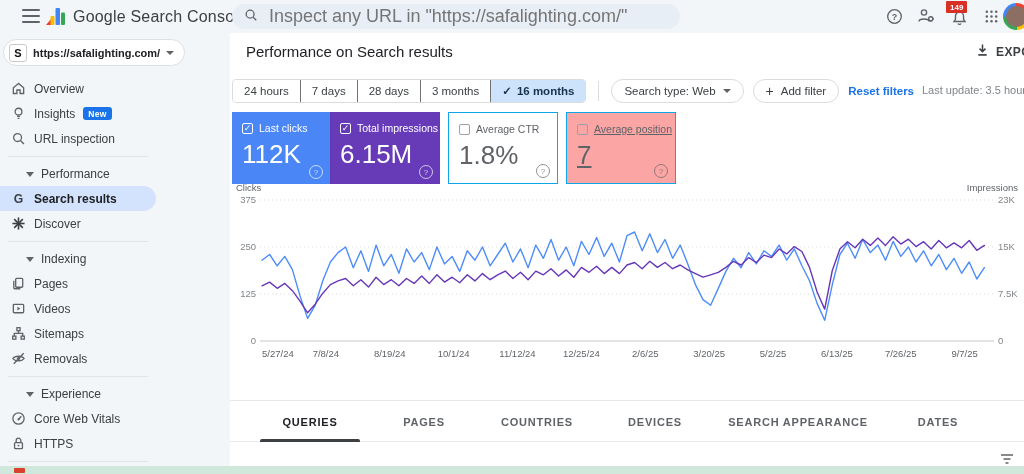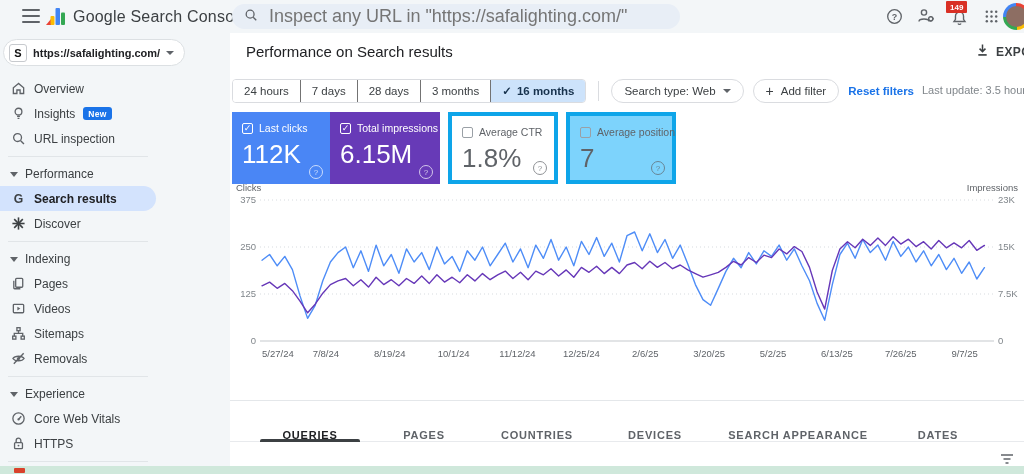--- a/index.html
+++ b/index.html
@@ -31,21 +31,21 @@
   .s-fav{width:16px;height:16px;background:#fff;border:1px solid #c7cace;border-radius:3px;font-weight:bold;
          font-size:11px;color:#111;display:flex;align-items:center;justify-content:center;}
   .property-label{font-size:11px;color:#202124;font-weight:bold;}
   .caret{width:0;height:0;border-left:4px solid transparent;border-right:4px solid transparent;border-top:4px solid #5f6368;}
   .menu{position:absolute;top:43px;left:0;width:230px;}
   .menu-item{height:25px;display:flex;align-items:center;padding-left:10px;gap:8px;font-size:12px;color:#3c4043;
              width:156px;box-sizing:border-box;cursor:pointer;}
   .menu-item .micon{width:16px;height:16px;flex:none;display:flex;align-items:center;justify-content:center;}
   .menu-item.active{background:#d3e3fd;border-radius:0 14px 14px 0;font-weight:bold;color:#202124;}
   .badge-new{background:#1a73e8;color:#fff;font-size:8.5px;font-weight:bold;padding:1.5px 5px;border-radius:3px;letter-spacing:.3px;}
-  .menu-header{height:24px;display:flex;align-items:center;gap:7px;padding-left:10px;font-size:12px;color:#3c4043;cursor:pointer;}
+  .menu-header{height:24px;display:flex;align-items:center;gap:7px;padding-left:26px;font-size:12px;color:#3c4043;cursor:pointer;}
   .tri{width:0;height:0;border-left:4px solid transparent;border-right:4px solid transparent;border-top:5px solid #5f6368;}
   .menu-divider{height:1px;background:#e1e5e8;margin:5px 12px 5px 8px;width:140px;}
 
   
   .main{position:absolute;left:230px;top:33px;width:794px;height:441px;background:#fff;}
   .page-title{position:absolute;left:16px;top:10px;font-size:15px;color:#202124;}
   .export{position:absolute;left:746px;top:10px;display:flex;gap:7px;align-items:center;font-size:12px;
           font-weight:bold;color:#3c4043;letter-spacing:.4px;white-space:nowrap;cursor:pointer;}
   .filters{position:absolute;left:2px;top:46px;height:24px;display:flex;align-items:center;gap:9px;}
   .range-group{display:flex;border:1px solid #dadce0;border-radius:4px;overflow:hidden;height:24px;box-sizing:border-box;background:#fff;}
@@ -54,33 +54,33 @@
   .range-btn:first-child{border-left:none;}
   .range-btn.selected{background:#cde3fb;color:#17324d;font-weight:bold;}
   .vdivider{width:1px;height:20px;background:#dadce0;margin:0 3px;}
   .pill-btn{border:1px solid #dadce0;border-radius:13px;height:24px;display:flex;align-items:center;
             padding:0 12px;font-size:11.5px;color:#3c4043;gap:7px;background:#fff;box-sizing:border-box;cursor:pointer;}
   .reset-link{color:#1a73e8;font-size:11.5px;font-weight:bold;cursor:pointer;}
   .last-update{position:absolute;left:692px;top:51px;font-size:11px;color:#80868b;white-space:nowrap;}
 
   .cards{position:absolute;left:2px;top:79px;display:flex;}
   .card{width:110px;height:72px;position:relative;box-sizing:border-box;padding:10px 0 0 10px;cursor:pointer;}
-  .card.unsel{border:4px solid #0ea5e9;}
+  .card.unsel{border:1px solid #0ea5e9;}
   .chk-row{display:flex;align-items:center;gap:6px;font-size:10.5px;white-space:nowrap;}
   .chk{width:11px;height:11px;border:1.5px solid #9aa0a6;border-radius:2px;box-sizing:border-box;flex:none;
        display:flex;align-items:center;justify-content:center;font-size:9px;line-height:1;}
   .card .value{font-size:26px;margin-top:5px;}
   .card .help{position:absolute;right:7px;bottom:5px;width:12px;height:12px;border-radius:50%;
               border:1px solid currentColor;font-size:8px;display:flex;align-items:center;justify-content:center;opacity:.7;}
 
   .chart-wrap{position:absolute;left:0;top:148px;width:794px;height:186px;}
 
   .tabs-gap{position:absolute;left:0;top:367px;width:794px;height:1px;background:#e4e7ea;}
   .tabs{position:absolute;left:0;top:370px;width:794px;height:39px;display:flex;padding-left:20px;
-        border-bottom:1px solid #e8eaed;box-sizing:border-box;align-items:flex-end;}
+        border-bottom:1px solid #e8eaed;box-sizing:border-box;}
   .tab{display:flex;align-items:center;justify-content:center;font-size:11px;letter-spacing:.8px;font-weight:bold;
        color:#5f6368;position:relative;cursor:pointer;}
   .tab.active{color:#202124;}
   .tab.active::after{content:"";position:absolute;left:10px;right:10px;bottom:-1px;height:3px;background:#3c4043;border-radius:2px 2px 0 0;}
   .table-filter-row{position:absolute;left:0;top:409px;width:794px;height:32px;background:#fff;}
   .table-filter-icon{position:absolute;left:770px;top:9px;cursor:pointer;}
 
   .green-strip{position:absolute;left:0;top:466px;width:1024px;height:8px;background:#cfe8db;z-index:9;}
   .red-dot{position:absolute;left:14px;top:2px;width:11px;height:5px;background:#d9412b;border-radius:1px;}
 
@@ -350,21 +350,21 @@
         <span class="help">?</span>
       </div>
       <div class="card unsel" style="background: rgb(255, 255, 255); color: rgb(95, 99, 104); margin-right: 8px;">
         <div class="chk-row">
           <span class="chk" style="border-color:#9aa0a6;"></span>
           <span>Average CTR</span>
         </div>
         <div class="value">1.8%</div>
         <span class="help">?</span>
       </div>
-      <div class="card unsel" style="background: #7dd3fc; color: rgb(95, 99, 104);">
+      <div class="card unsel" style="background: #fca5a5; color: rgb(95, 99, 104); text-decoration: underline;">
         <div class="chk-row">
           <span class="chk" style="border-color:#9aa0a6;"></span>
           <span>Average position</span>
         </div>
         <div class="value">7</div>
         <span class="help">?</span>
       </div>
     </div>
 
   <div class="chart-wrap" id="chart"><svg width="794" height="186" viewBox="0 0 794 186">

